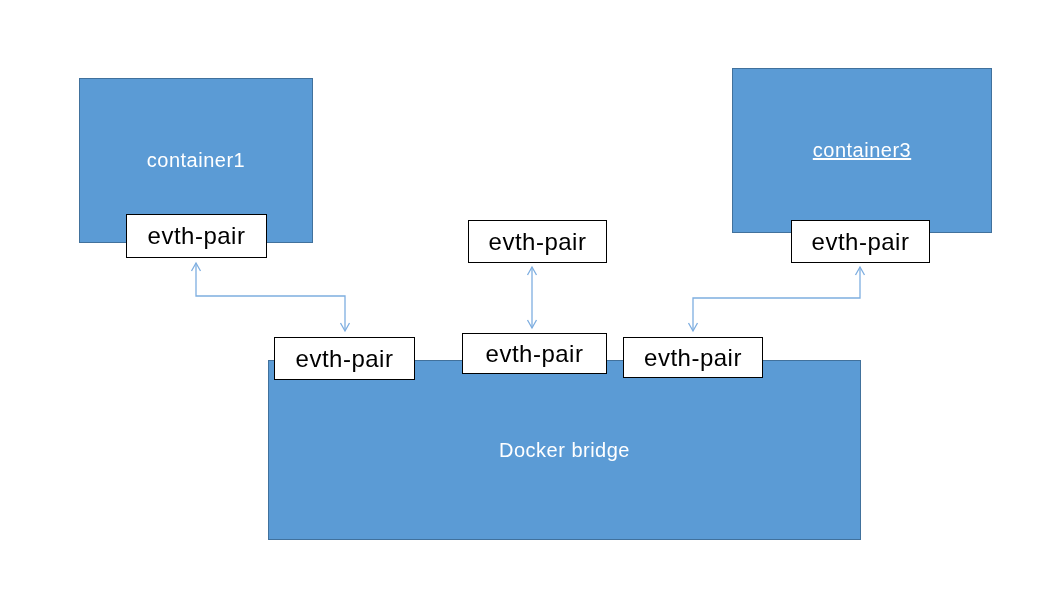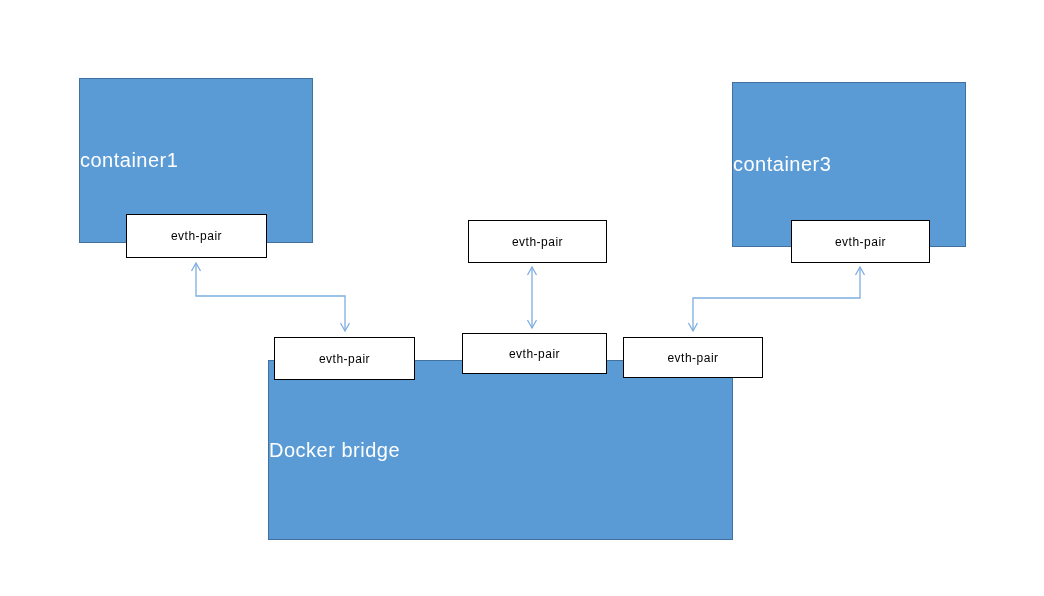--- a/index.html
+++ b/index.html
@@ -15,20 +15,21 @@
     background: var(--background, #ffffff);
     overflow: hidden;
   }
   .node {
     position: absolute;
     background: var(--node-fill, #5B9BD5);
     border: 1px solid var(--node-border, #41719C);
     color: var(--node-text, #ffffff);
     display: flex;
     align-items: center;
+    justify-content: center;
     font-size: 20px;
     font-weight: 400;
     letter-spacing: 0.5px;
     z-index: 1;
   }
   .connectors {
     position: absolute;
     left: 0; top: 0;
     z-index: 2;
   }
@@ -43,39 +44,39 @@
     stroke-width: 1.3px;
   }
   .veth {
     position: absolute;
     background: var(--label-fill, #ffffff);
     border: 1.5px solid var(--label-border, #000000);
     color: var(--label-text, #000000);
     display: flex;
     align-items: center;
     justify-content: center;
-    font-size: 12px;
+    font-size: 24px;
     font-weight: 400;
     letter-spacing: 0.5px;
     z-index: 3;
   }
 </style>
 </head>
 <body>
 
 <div class="canvas">
 
   <div class="node" style="left:79px; top:78px; width:234px; height:165px;">
     <span>container1</span>
   </div>
-  <div class="node" style="left:732px; top:82px; width:234px; height:165px;">
+  <div class="node" style="left:732px; top:68px; width:260px; height:165px;text-decoration:underline;">
     <span>container3</span>
   </div>
 
-  <div class="node" style="left:268px; top:360px; width:465px; height:180px;">
+  <div class="node" style="left:268px; top:360px; width:593px; height:180px;">
     <span>Docker bridge</span>
   </div>
 
   <svg class="connectors" width="1044" height="596" viewBox="0 0 1044 596" aria-hidden="true">
     <defs>
       <marker id="ah" viewBox="0 0 12 12" refX="10" refY="6" markerWidth="12" markerHeight="12" markerUnits="userSpaceOnUse" orient="auto-start-reverse">
         <path class="arrow-head" d="M2,1.5 L10,6 L2,10.5"></path>
       </marker>
     </defs>
     <path class="conn" d="M196,263 L196,296 L345,296 L345,331" marker-start="url(#ah)" marker-end="url(#ah)"></path>

